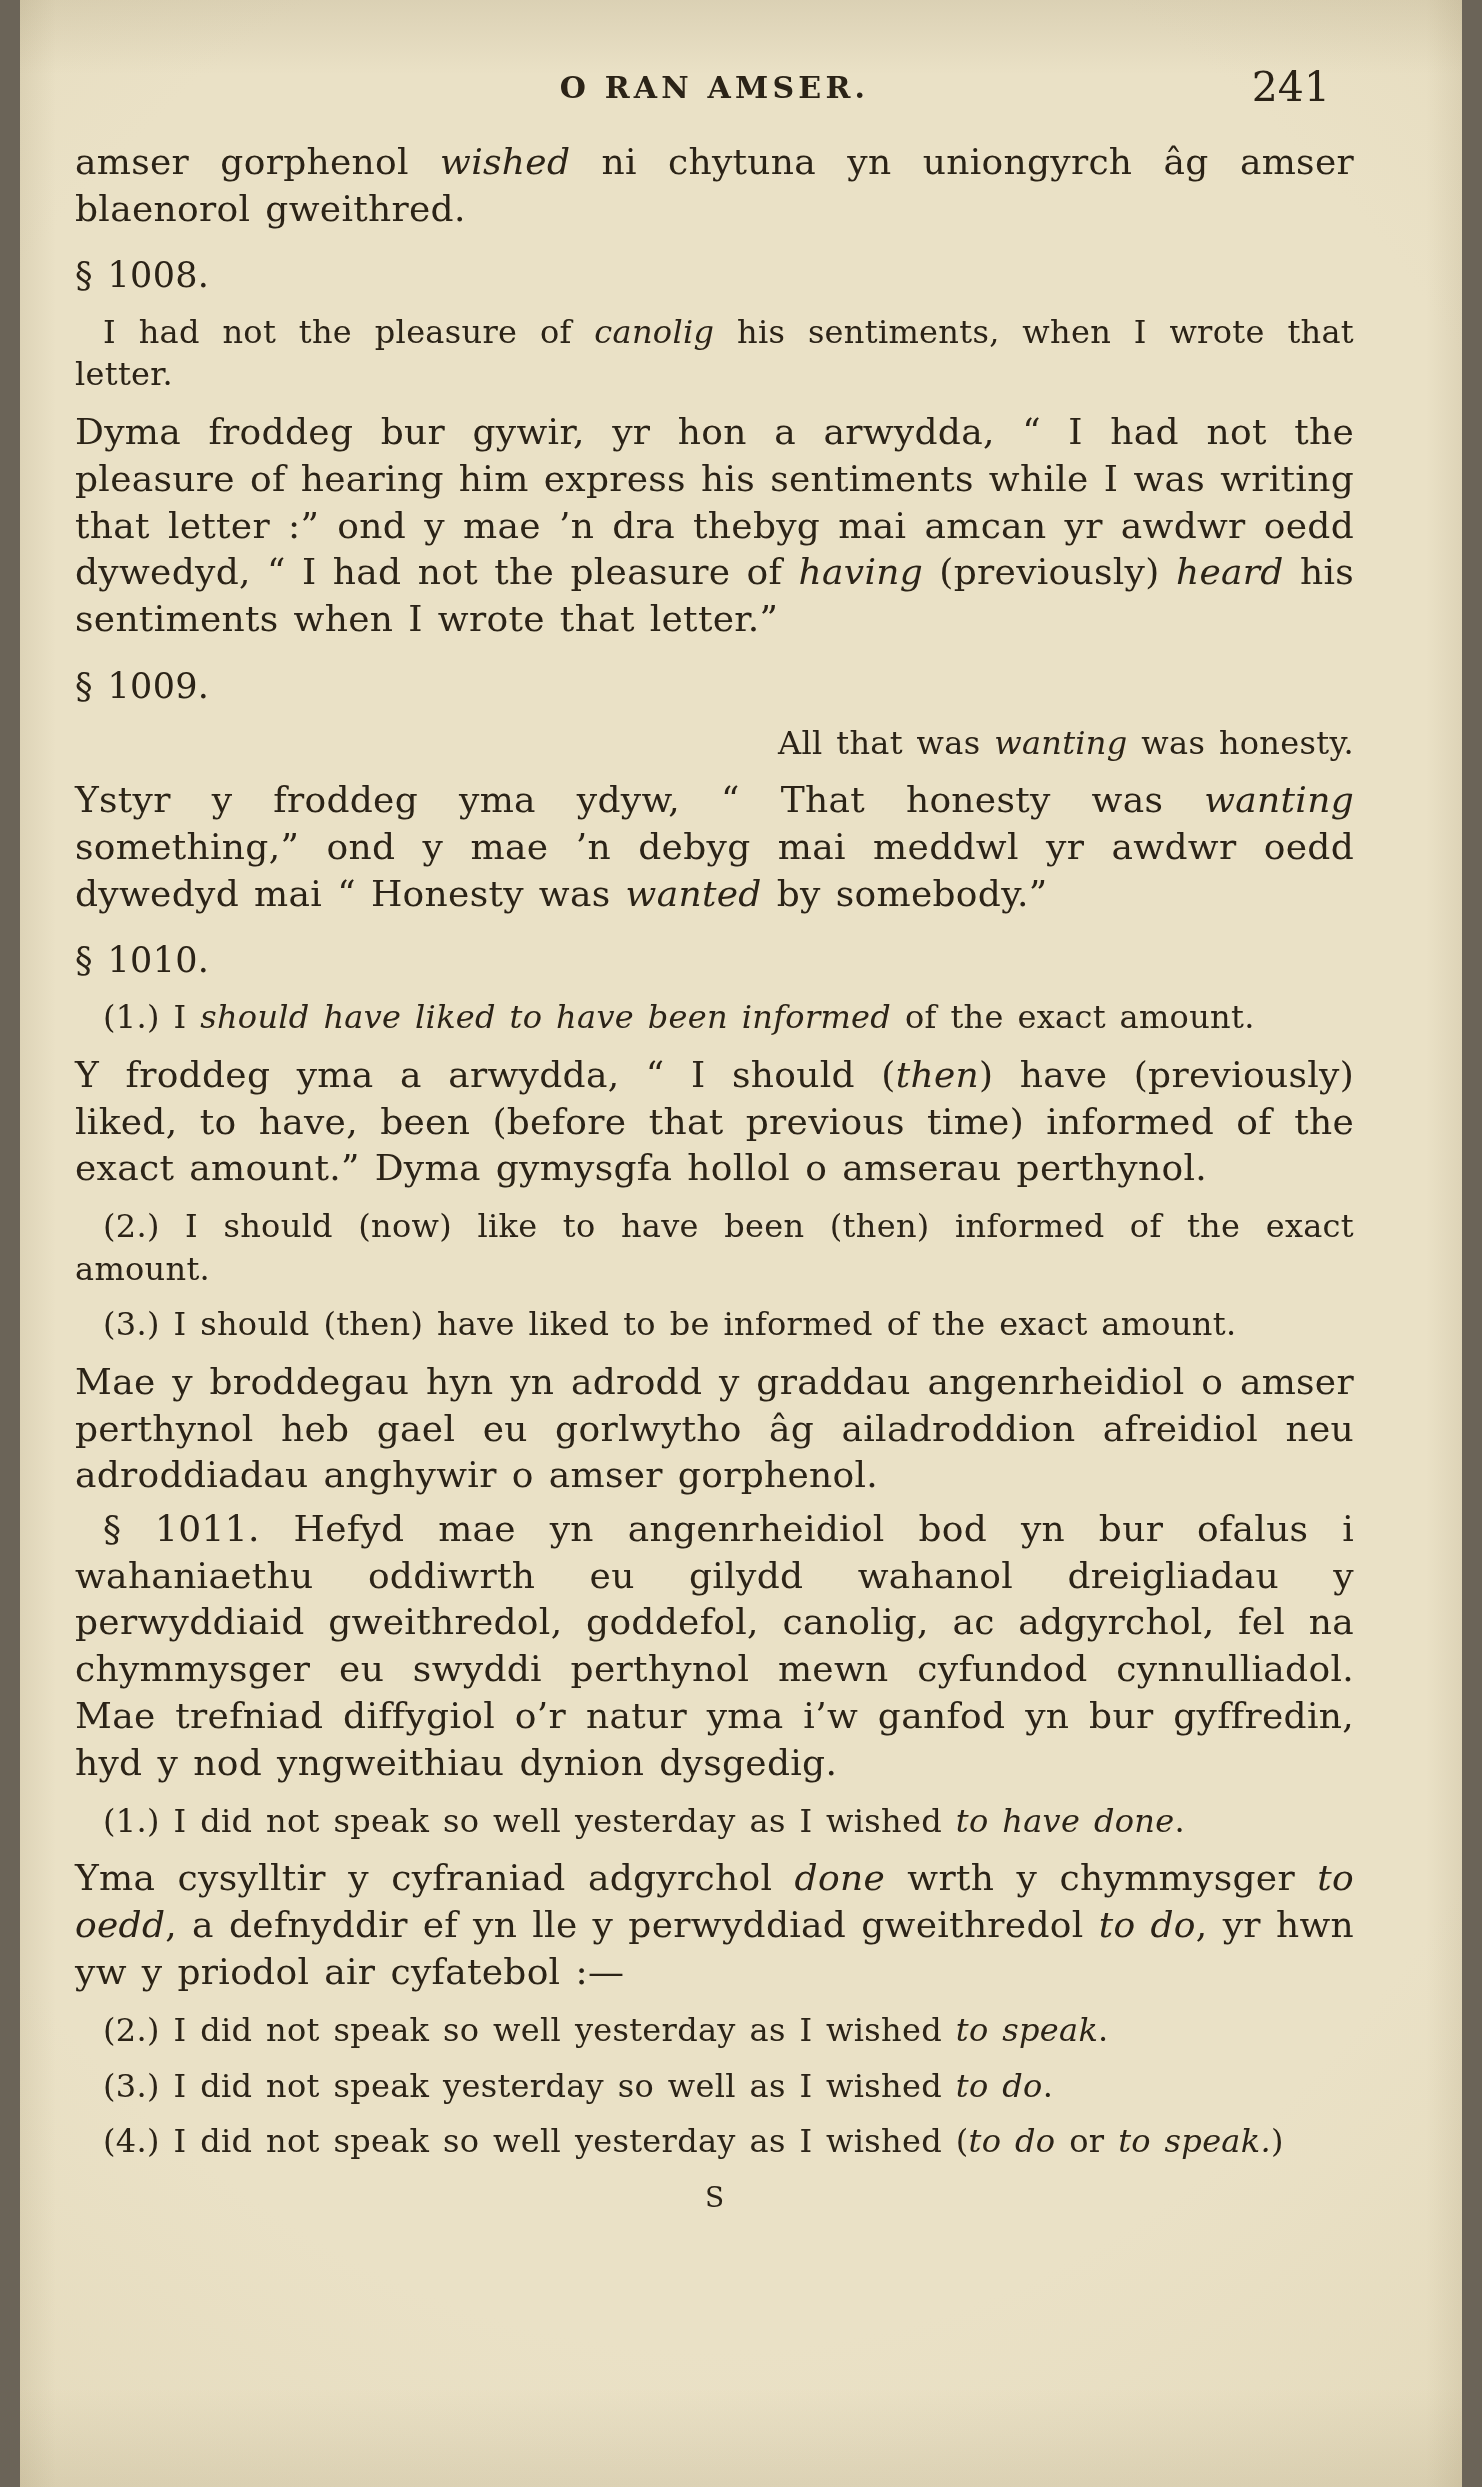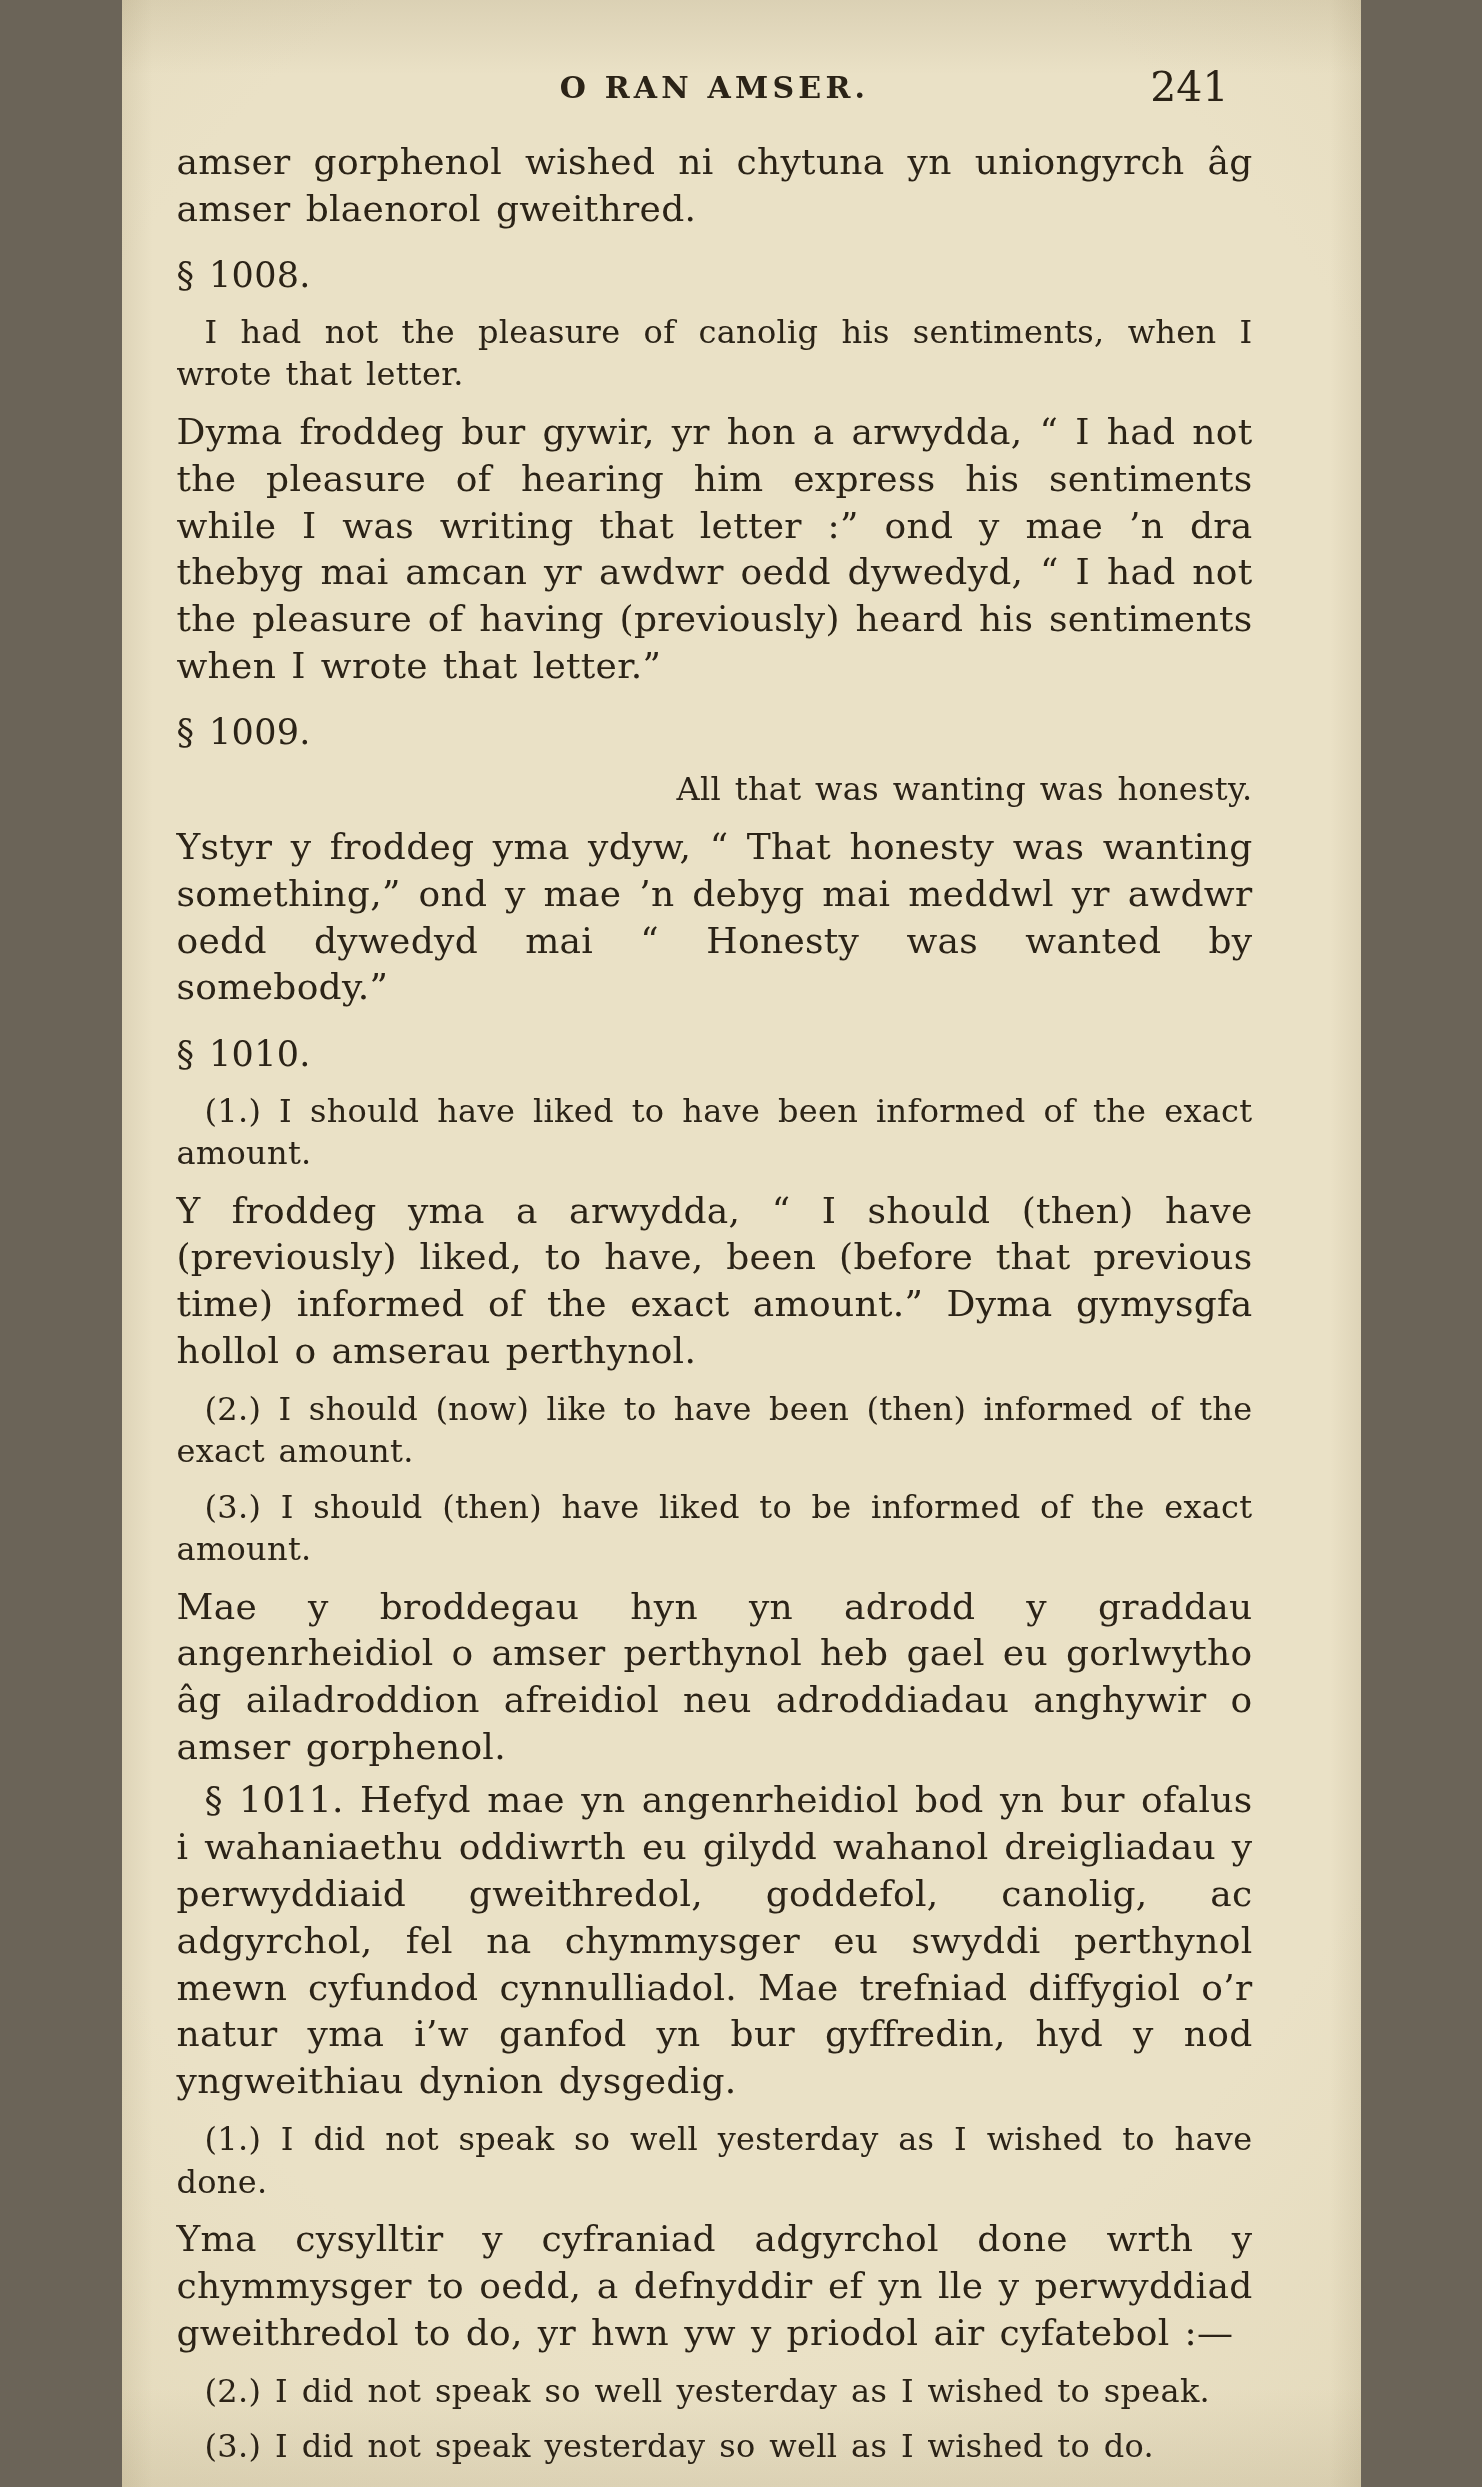--- a/index.html
+++ b/index.html
@@ -2,21 +2,21 @@
 <html style="--paper: #eae1c6; --ink: #2b2317;font-size:13.3px"><head>
 <meta charset="utf-8">
 <style>
   html, body {
     margin: 0;
     padding: 0;
     background: #6b6458;
   }
   .page {
     position: relative;
-    width: 1239px;
+    width: 1442px;
     height: 2487px;
     box-sizing: border-box;
     margin: 0 auto;
     padding: 63px 108px 33px 55px;
     overflow: hidden;
     color: var(--ink, #2b2317);
     font-family: "DejaVu Serif", "Liberation Serif", serif;
     background:
       linear-gradient(180deg, rgba(110,92,52,0.12) 0%, rgba(0,0,0,0) 3%, rgba(0,0,0,0) 96%, rgba(110,92,52,0.10) 100%),
       linear-gradient(90deg, rgba(110,92,52,0.10) 0%, rgba(0,0,0,0) 2.5%, rgba(0,0,0,0) 97.5%, rgba(110,92,52,0.10) 100%),
@@ -63,20 +63,21 @@
     text-align: left;
     margin: 21.6px 0 13.3px !important;
   }
   .center {
     text-align: right;
   }
   .indent {
     text-indent: 28px;
   }
   .it {
+    font-style: italic;
   }
   .signature {
     text-align: center;
     margin-top: 18.3px;
     font-size: 28px;
   }
 </style>
 </head>
 <body>
 

